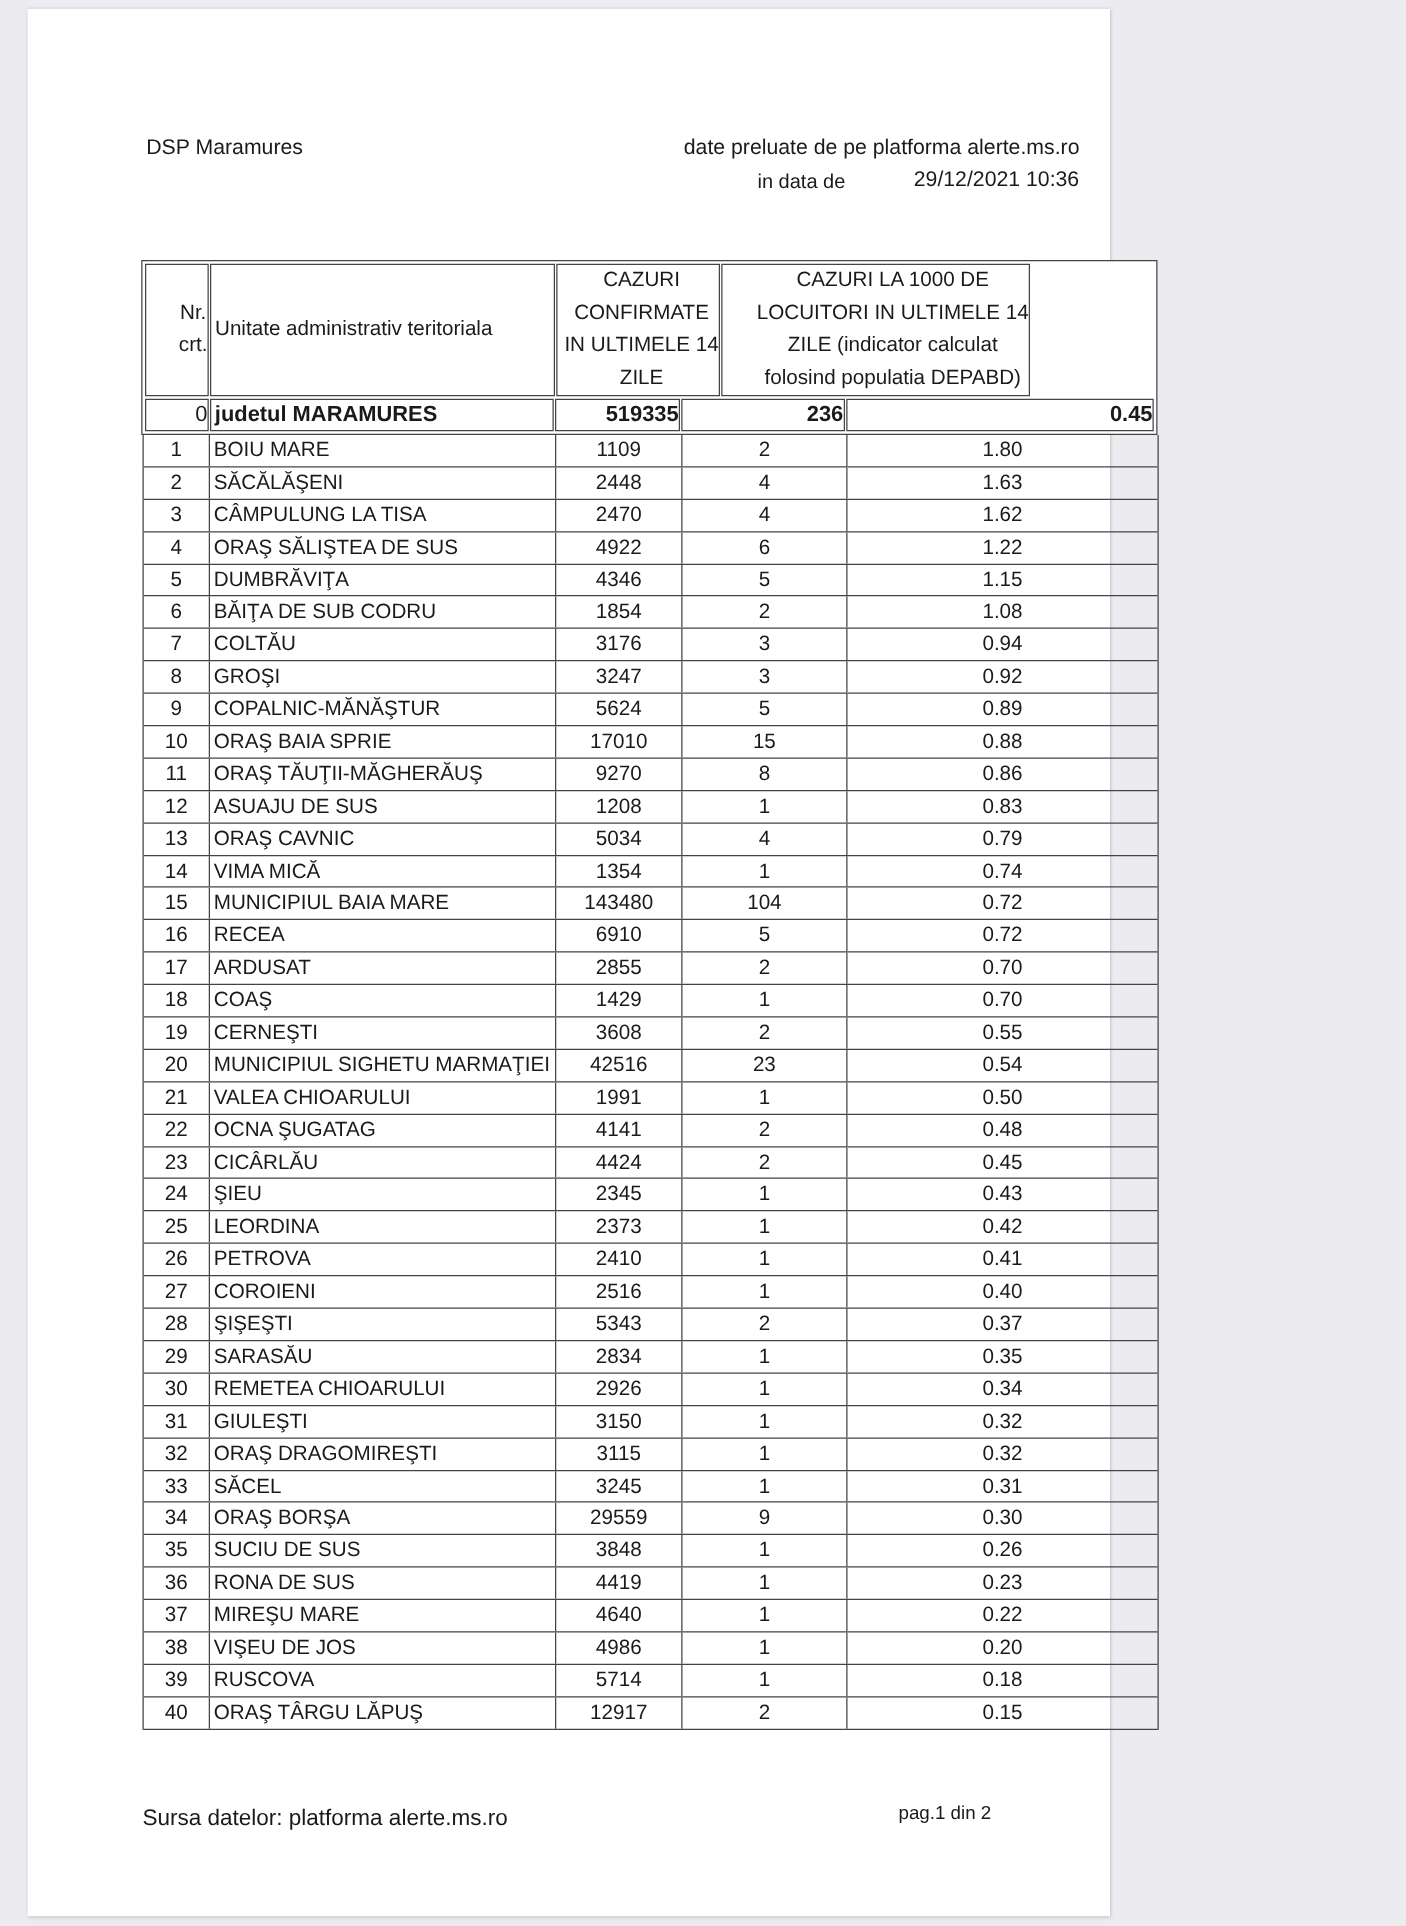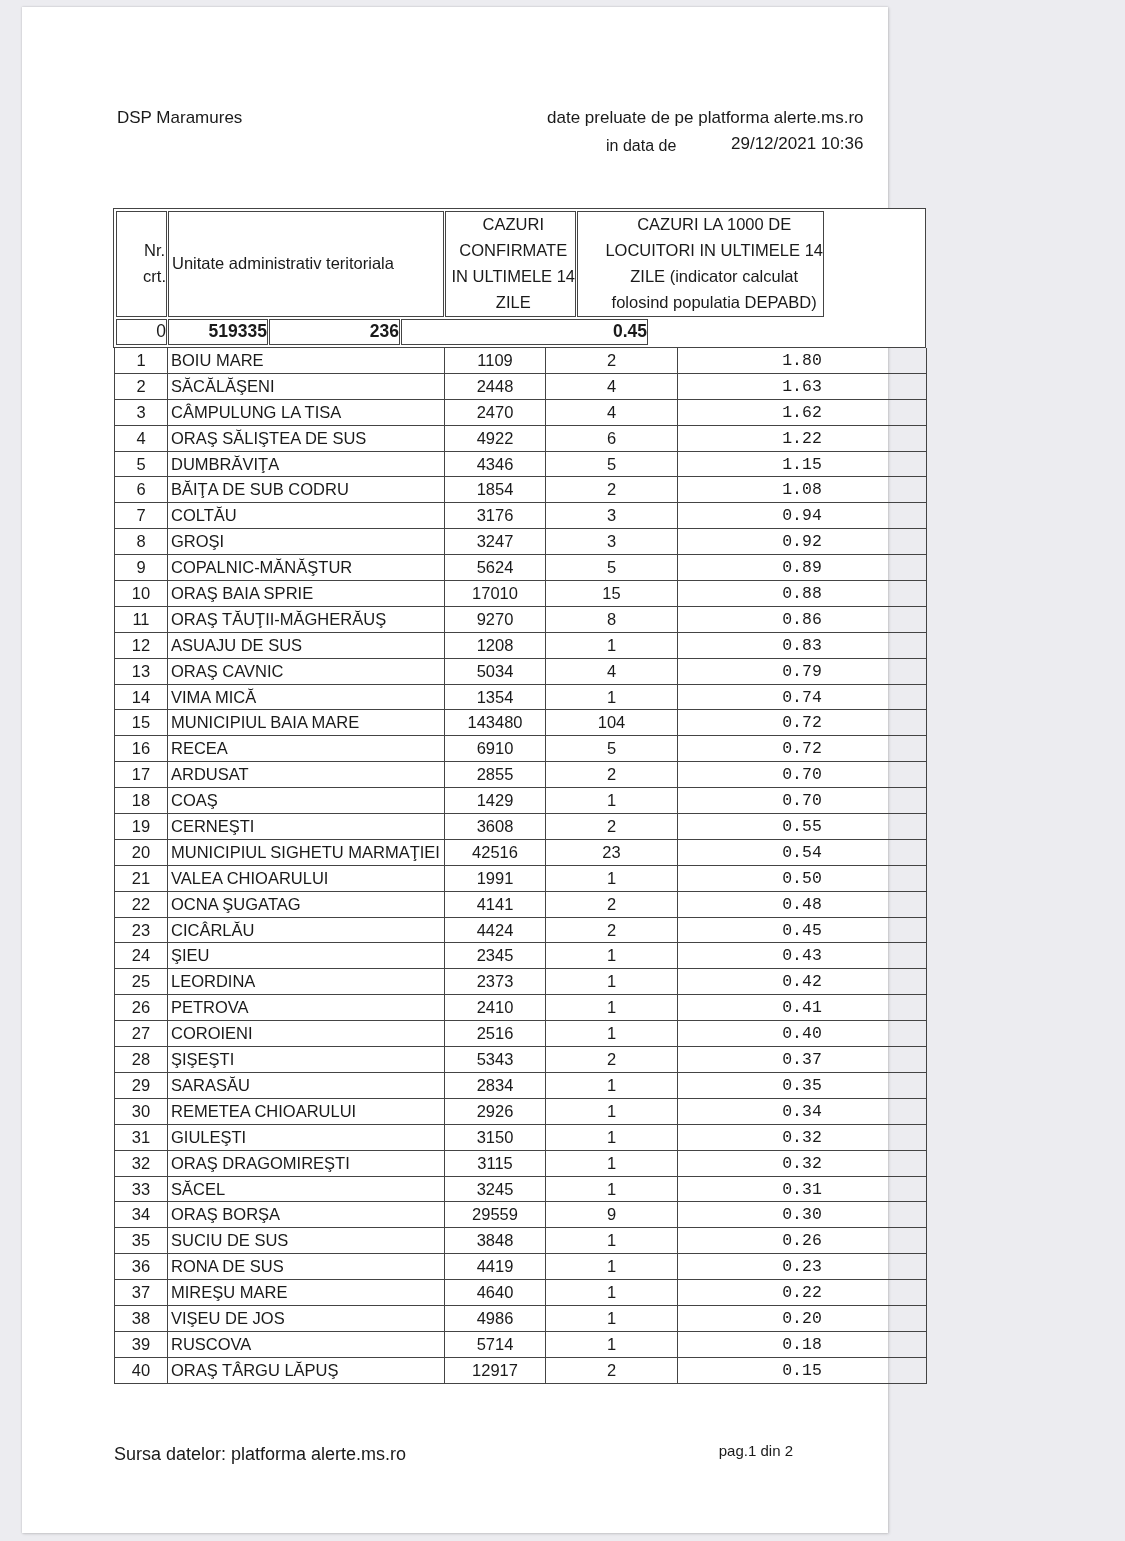--- a/index.html
+++ b/index.html
@@ -55,21 +55,21 @@
   .c4 { width: 131px; }
   .c5 { width: 247px; margin-right: 0 !important; }
 
   .body-rows { border-left: 1px solid #444; border-right: 1px solid #444; margin-left: 1px; width: 811px; }
   .drow { display: flex; height: 25.9px; border-bottom: 1px solid #444; box-sizing: border-box; }
   .dcell {
     box-sizing: border-box; border-right: 1px solid #444;
     font-size: 16.5px; line-height: 25px; text-align: center;
     overflow: hidden; white-space: nowrap;
   }
-  .dcell:last-child { border-right: none; font-family: Liberation Mono, monospace; }
+  .dcell:last-child { border-right: none; }
   .d1 { width: 53px; }
   .d2 { width: 277px; text-align: left; padding-left: 3px; }
   .d3 { width: 101px; }
   .d4 { width: 132px; }
   .d5 { width: 248px; }
 </style>
 </head>
 <body>
 
 <div class="page">
@@ -106,20 +106,21 @@
               <div class="ml">
                 <div>CAZURI LA 1000 DE</div>
                 <div>LOCUITORI IN ULTIMELE 14</div>
                 <div>ZILE (indicator calculat</div>
                 <div>folosind populatia DEPABD)</div>
               </div>
             </div>
         </div>
         <div class="hrow total">
           <div class="hcell c1" style="font-weight:normal;">0</div>
+          <div class="hcell c2 left">judetul MARAMURES</div>
           <div class="hcell c3">519335</div>
           <div class="hcell c4">236</div>
           <div class="hcell c5">0.45</div>
         </div>
       </div>
     </div>
     <div class="body-rows" id="body-rows">
         <div class="drow">
           <div class="dcell d1">1</div>
           <div class="dcell d2">BOIU MARE</div>

